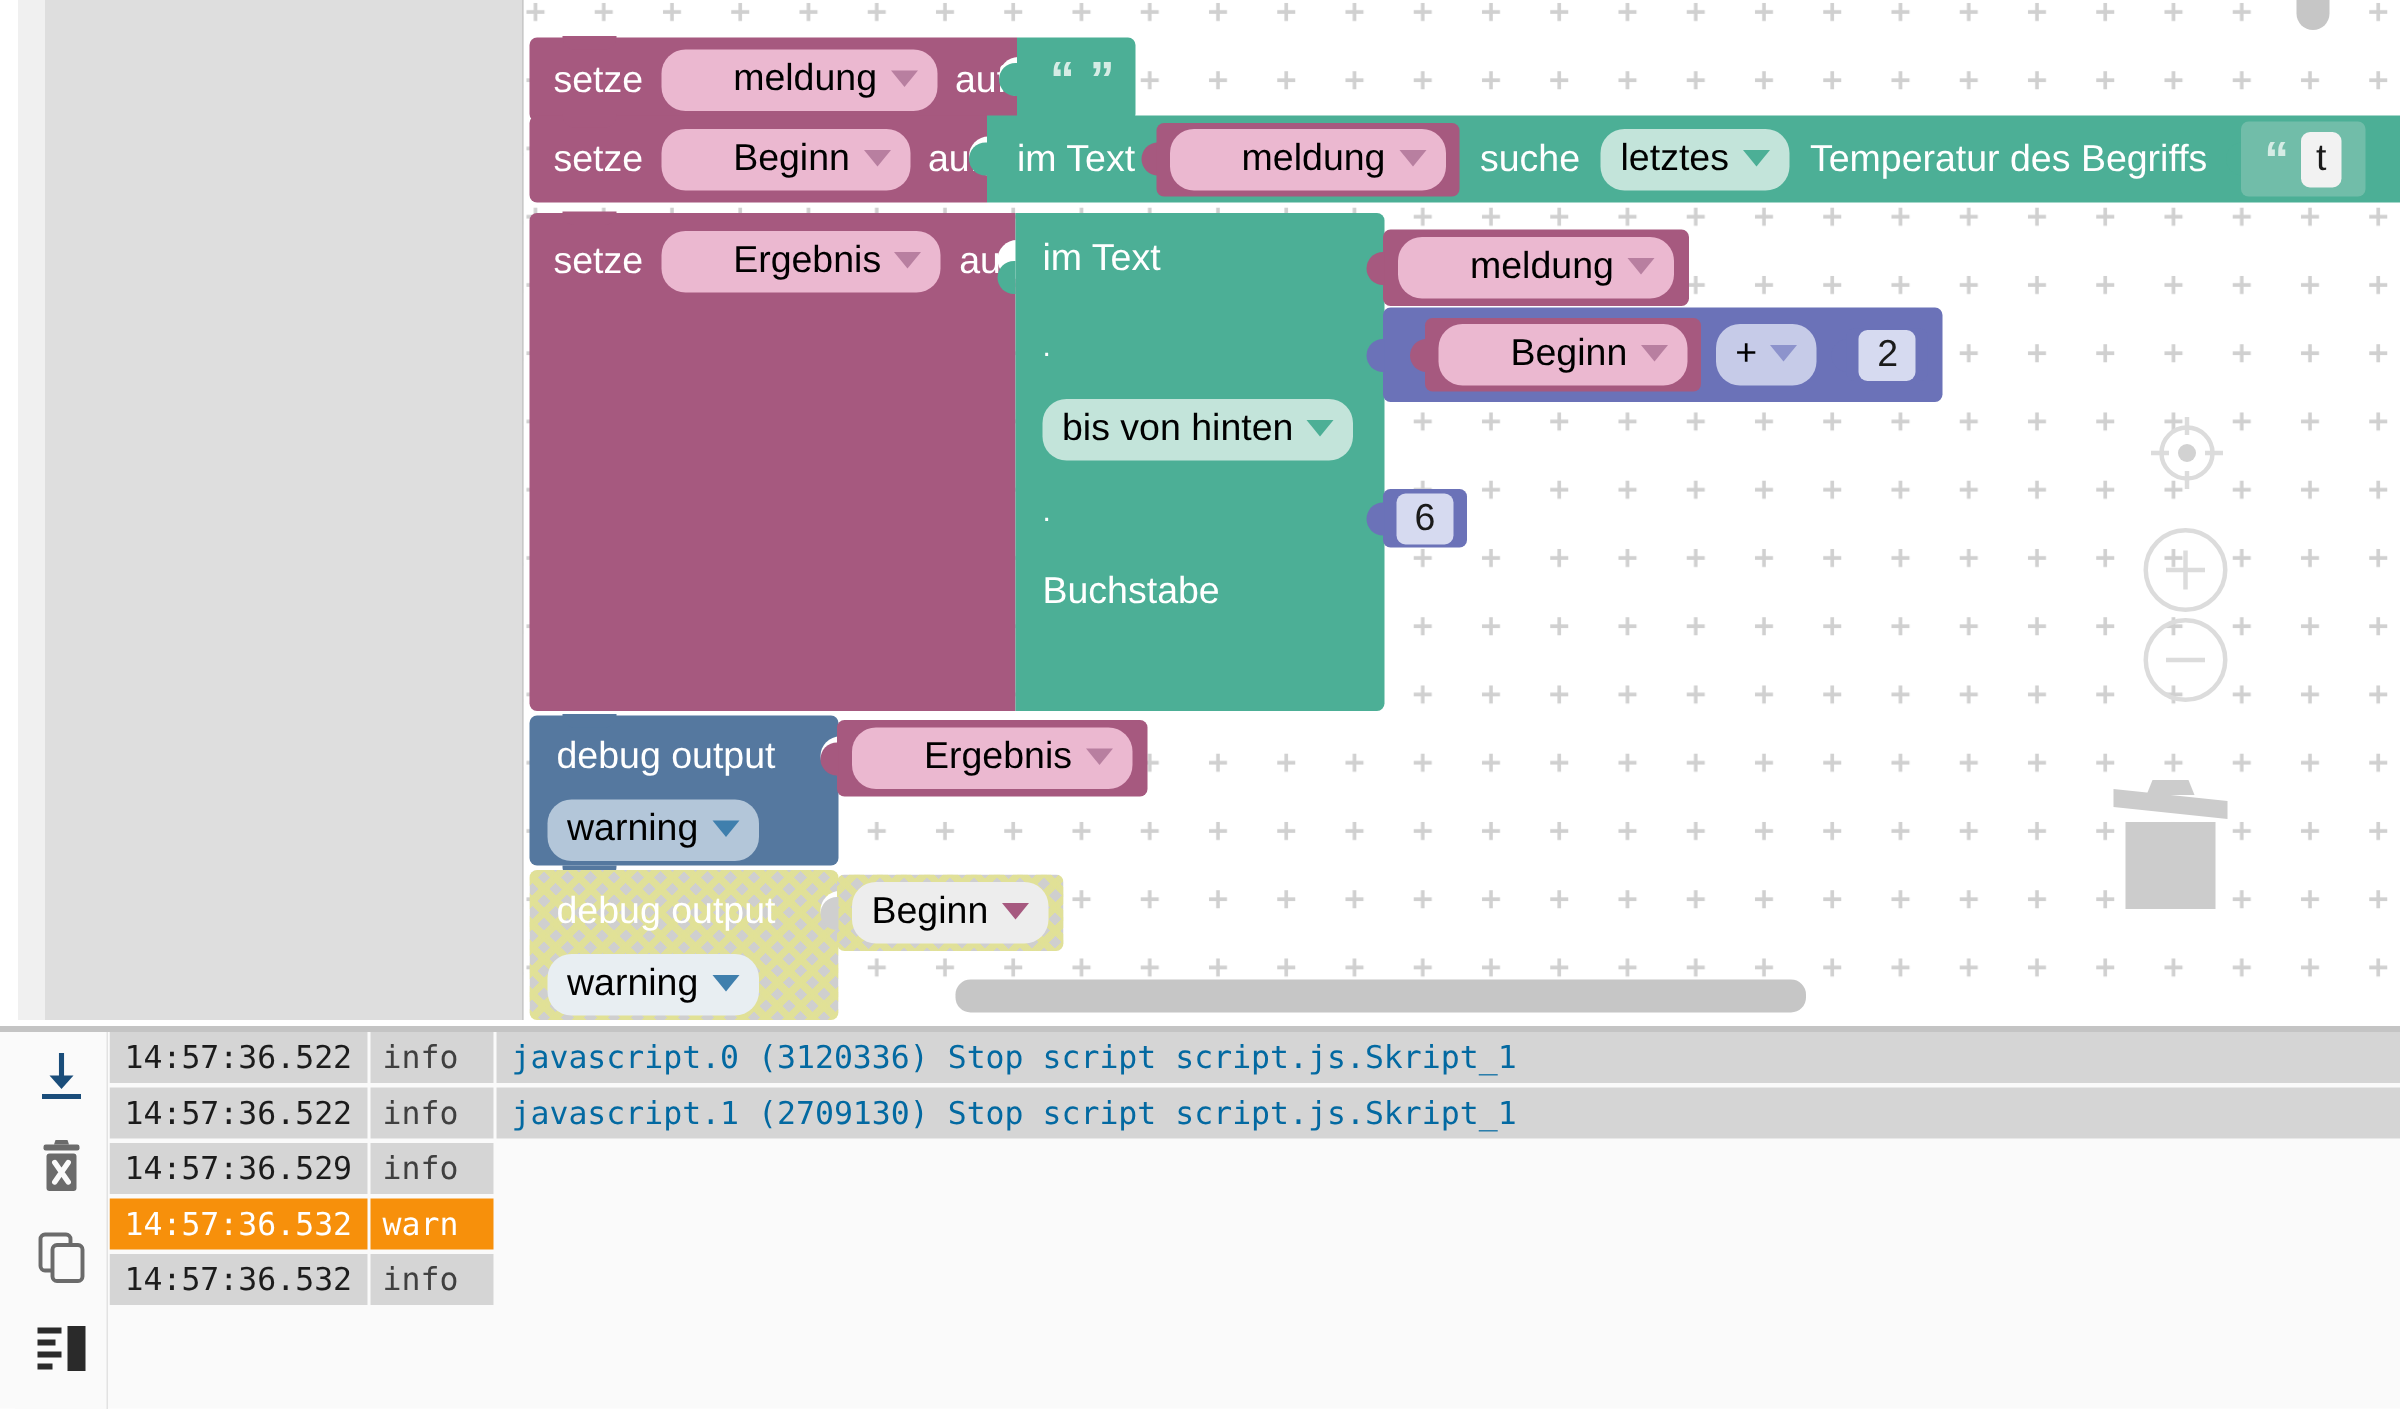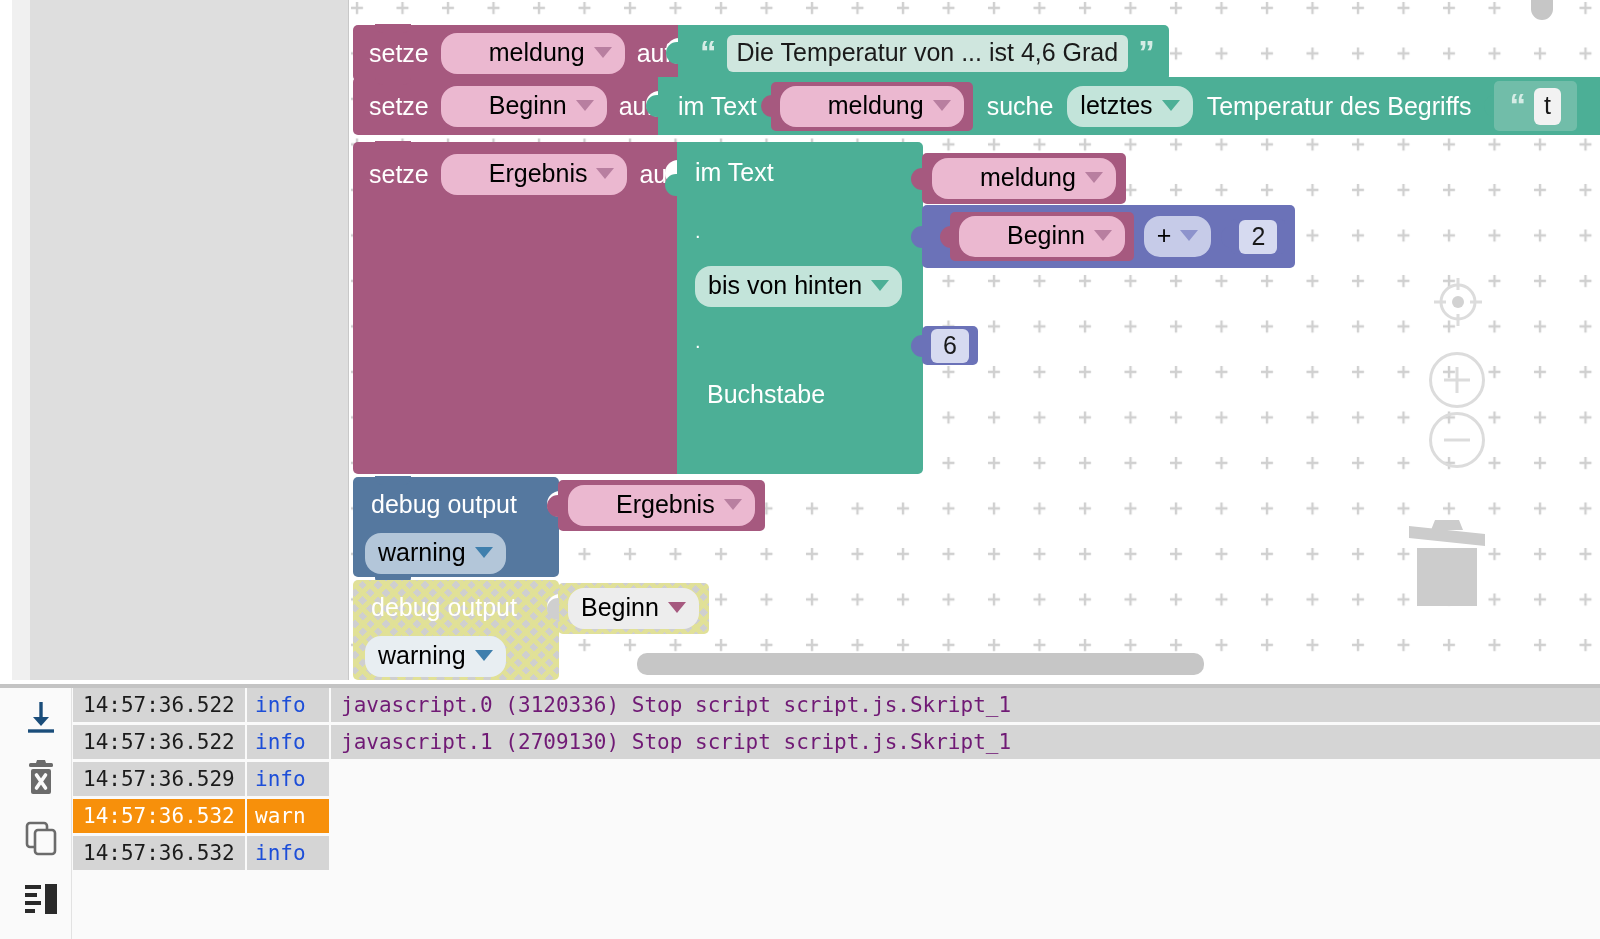--- a/index.html
+++ b/index.html
@@ -179,27 +179,27 @@
     font-size: 21px;
   }
   .log-row .ts {
     width: 172px; padding-left: 10px;
     display: flex; align-items: center;
     background: #d5d5d5; color: #1c1c1c;
   }
   .log-row .sev {
     width: 82px; padding-left: 8px;
     display: flex; align-items: center;
-    background: #d5d5d5; color: #1d4ed8;
+    background: #d5d5d5; color: #404040;
     margin-left: 2px;
   }
   .log-row .msg {
     flex: 1; padding-left: 10px;
     display: flex; align-items: center;
-    background: #d5d5d5; color: #701a75;
+    background: #d5d5d5; color: #0369a1;
     margin-left: 2px;
   }
   .log-row.warn .ts, .log-row.warn .sev, .log-row.warn .msg {
     background: #f7900b; color: #ffffff;
   }
   .log-gap { height: 3.5px; }
 
   
   .sbar {
     position: absolute; background: #c6c6c6; border-radius: 10px;
@@ -240,21 +240,20 @@
           <span class="lbl">auf</span>
         </div>
 
         <div style="position:absolute; right:-1px; top:13px; width:13px; height:26px; border-radius:13px 0 0 13px; background:#ffffff;"></div>
       </div>
 
       <div class="blk-body c-text" style="height:56px; position:relative; border-radius:0 5px 5px 0; padding:0 14px 0 22px;">
         <div class="plug c-text" style="left:-12px;"></div>
         <div class="row" style="height:56px; gap:10px;">
           <span class="quote">“</span>
-          <span class="strbox">Die Temperatur von ... ist 4,6 Grad</span>
           <span class="quote">”</span>
         </div>
       </div>
     </div>
   </div>
 
   <div class="blk" style="left:341px; top:77px;">
     <div class="row" style="align-items:flex-start;">
       <div class="blk-body c-var" style="width:305px; height:58px; position:relative; border-radius:5px 0 0 5px;">
         <div class="topbump" style="background:#a6597f;"></div>
@@ -328,21 +327,21 @@
         </div>
         <div class="row" style="height:54px;">
           <span class="field f-text">
             <span>bis von hinten</span>
             <i class="caret g"></i>
           </span>
         </div>
         <div class="row" style="height:56px;">
           <span class="lbl" style="font-size:20px;">.</span>
         </div>
-        <div class="row" style="height:50px;margin-left:12px;">
+        <div class="row" style="height:50px;">
           <span class="lbl">Buchstabe</span>
         </div>
       </div>
     </div>
   </div>
 
   <div class="blk" style="left:910px; top:153px;">
     <div class="blk-body c-var" style="position:relative; padding:5px 10px; border-radius:5px;">
       <div class="plug c-var"></div>
       <span class="field f-var">

